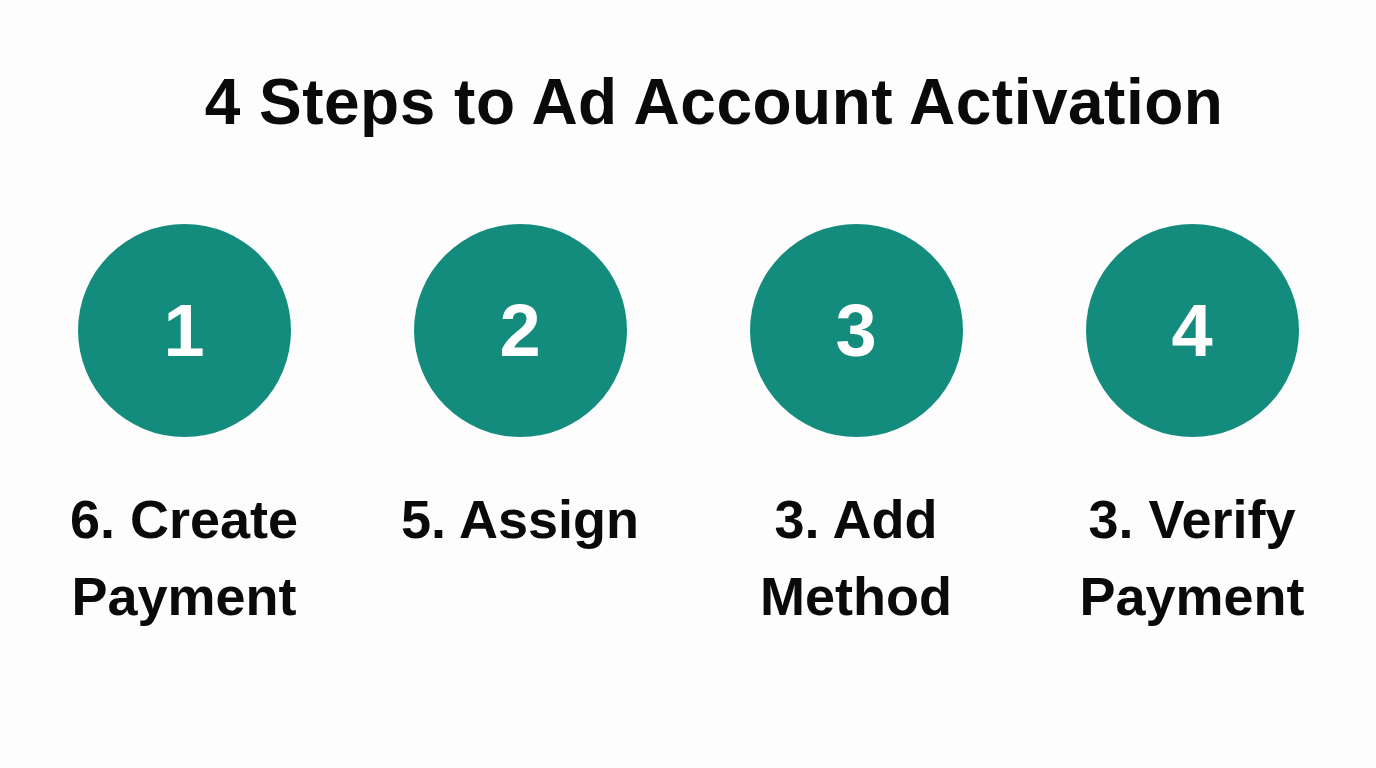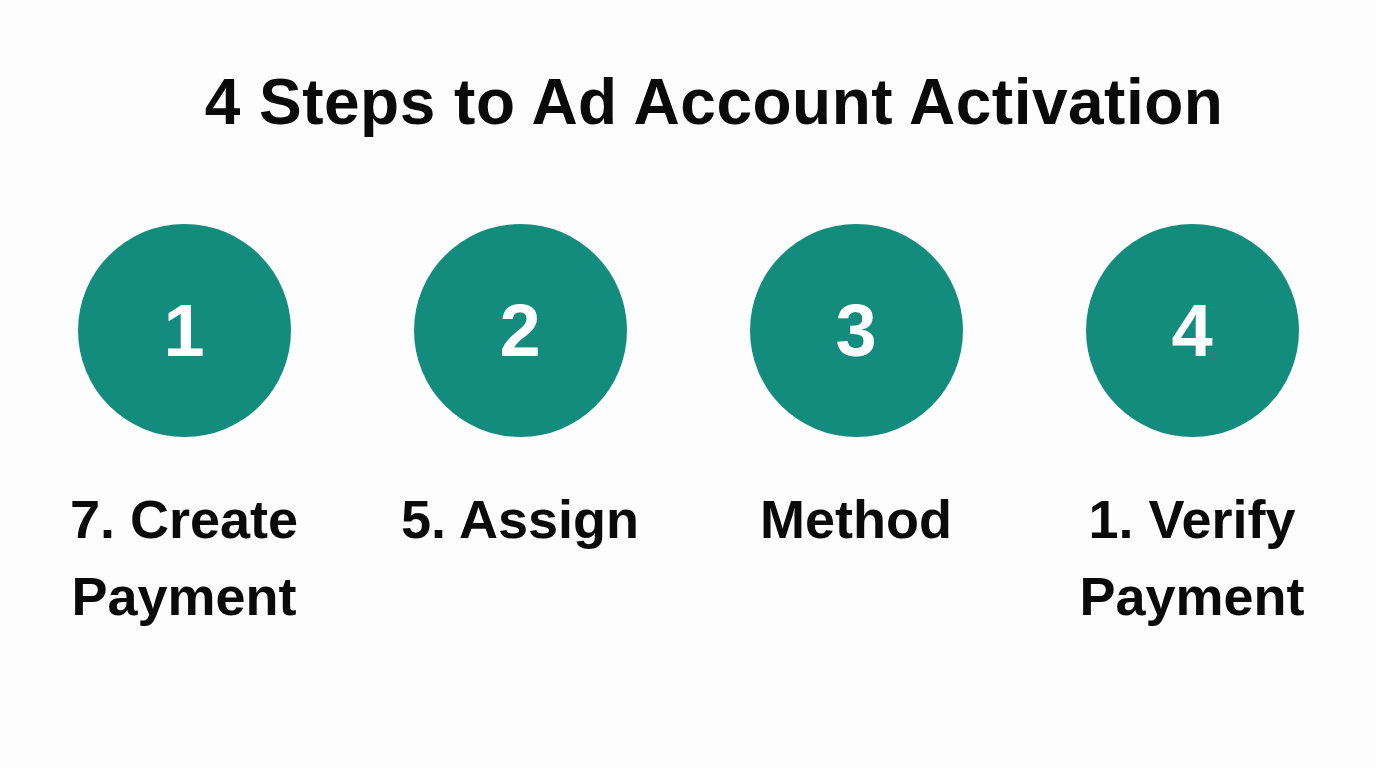--- a/index.html
+++ b/index.html
@@ -32,44 +32,45 @@
 </head>
 <body style="background: rgb(253, 253, 253); color: rgb(10, 10, 10);">
 
 <div class="title">4 Steps to Ad Account Activation</div>
 
 <div class="step" style="left:16px">
   <div class="circle" style="background: rgb(19, 140, 126); color: rgb(255, 255, 255);">
       <span>1</span>
     </div>
   <div class="label">
-    <span>7. Create</span>
+    <span>6. Create</span>
     <span>Payment</span>
   </div>
 </div>
 
 <div class="step" style="left:352px">
   <div class="circle" style="background: rgb(19, 140, 126); color: rgb(255, 255, 255);">
       <span>2</span>
     </div>
   <div class="label">
     <span>5. Assign</span>
   </div>
 </div>
 
 <div class="step" style="left:688px">
   <div class="circle" style="background: rgb(19, 140, 126); color: rgb(255, 255, 255);">
       <span>3</span>
     </div>
   <div class="label">
+    <span>3. Add</span>
     <span>Method</span>
   </div>
 </div>
 
 <div class="step" style="left:1024px">
   <div class="circle" style="background: rgb(19, 140, 126); color: rgb(255, 255, 255);">
       <span>4</span>
     </div>
   <div class="label">
-    <span>1. Verify</span>
+    <span>3. Verify</span>
     <span>Payment</span>
   </div>
 </div>
 
 </body></html>

